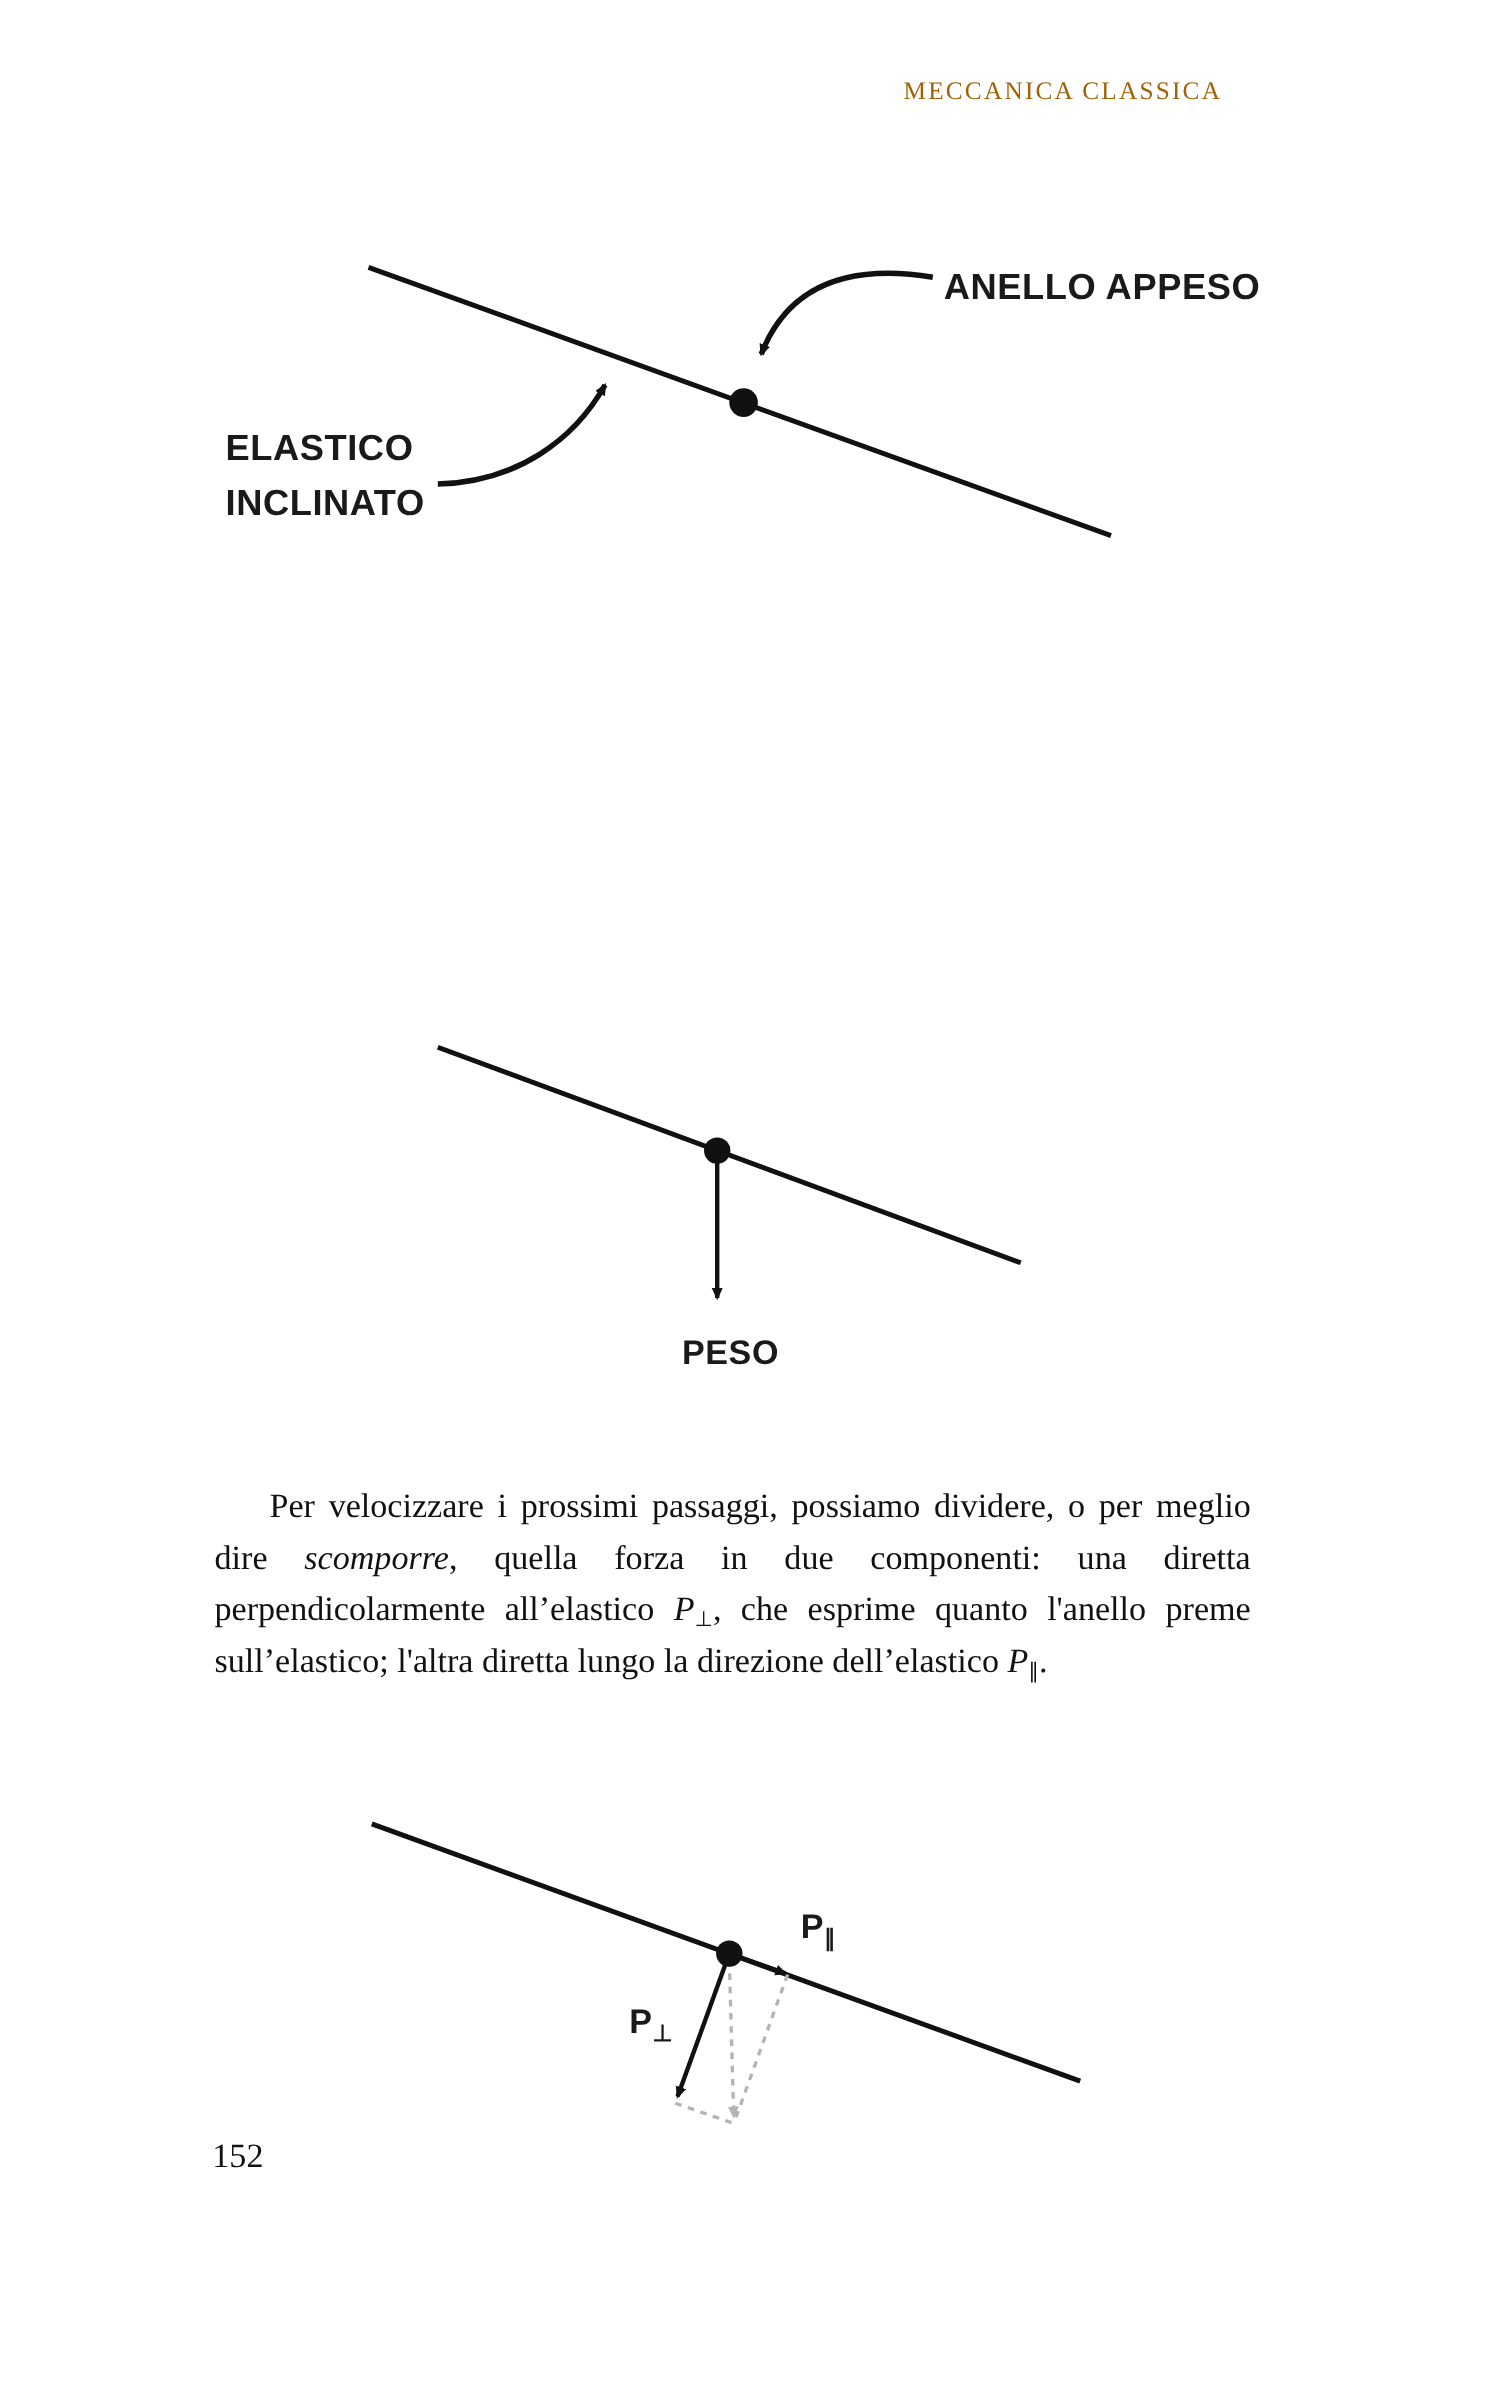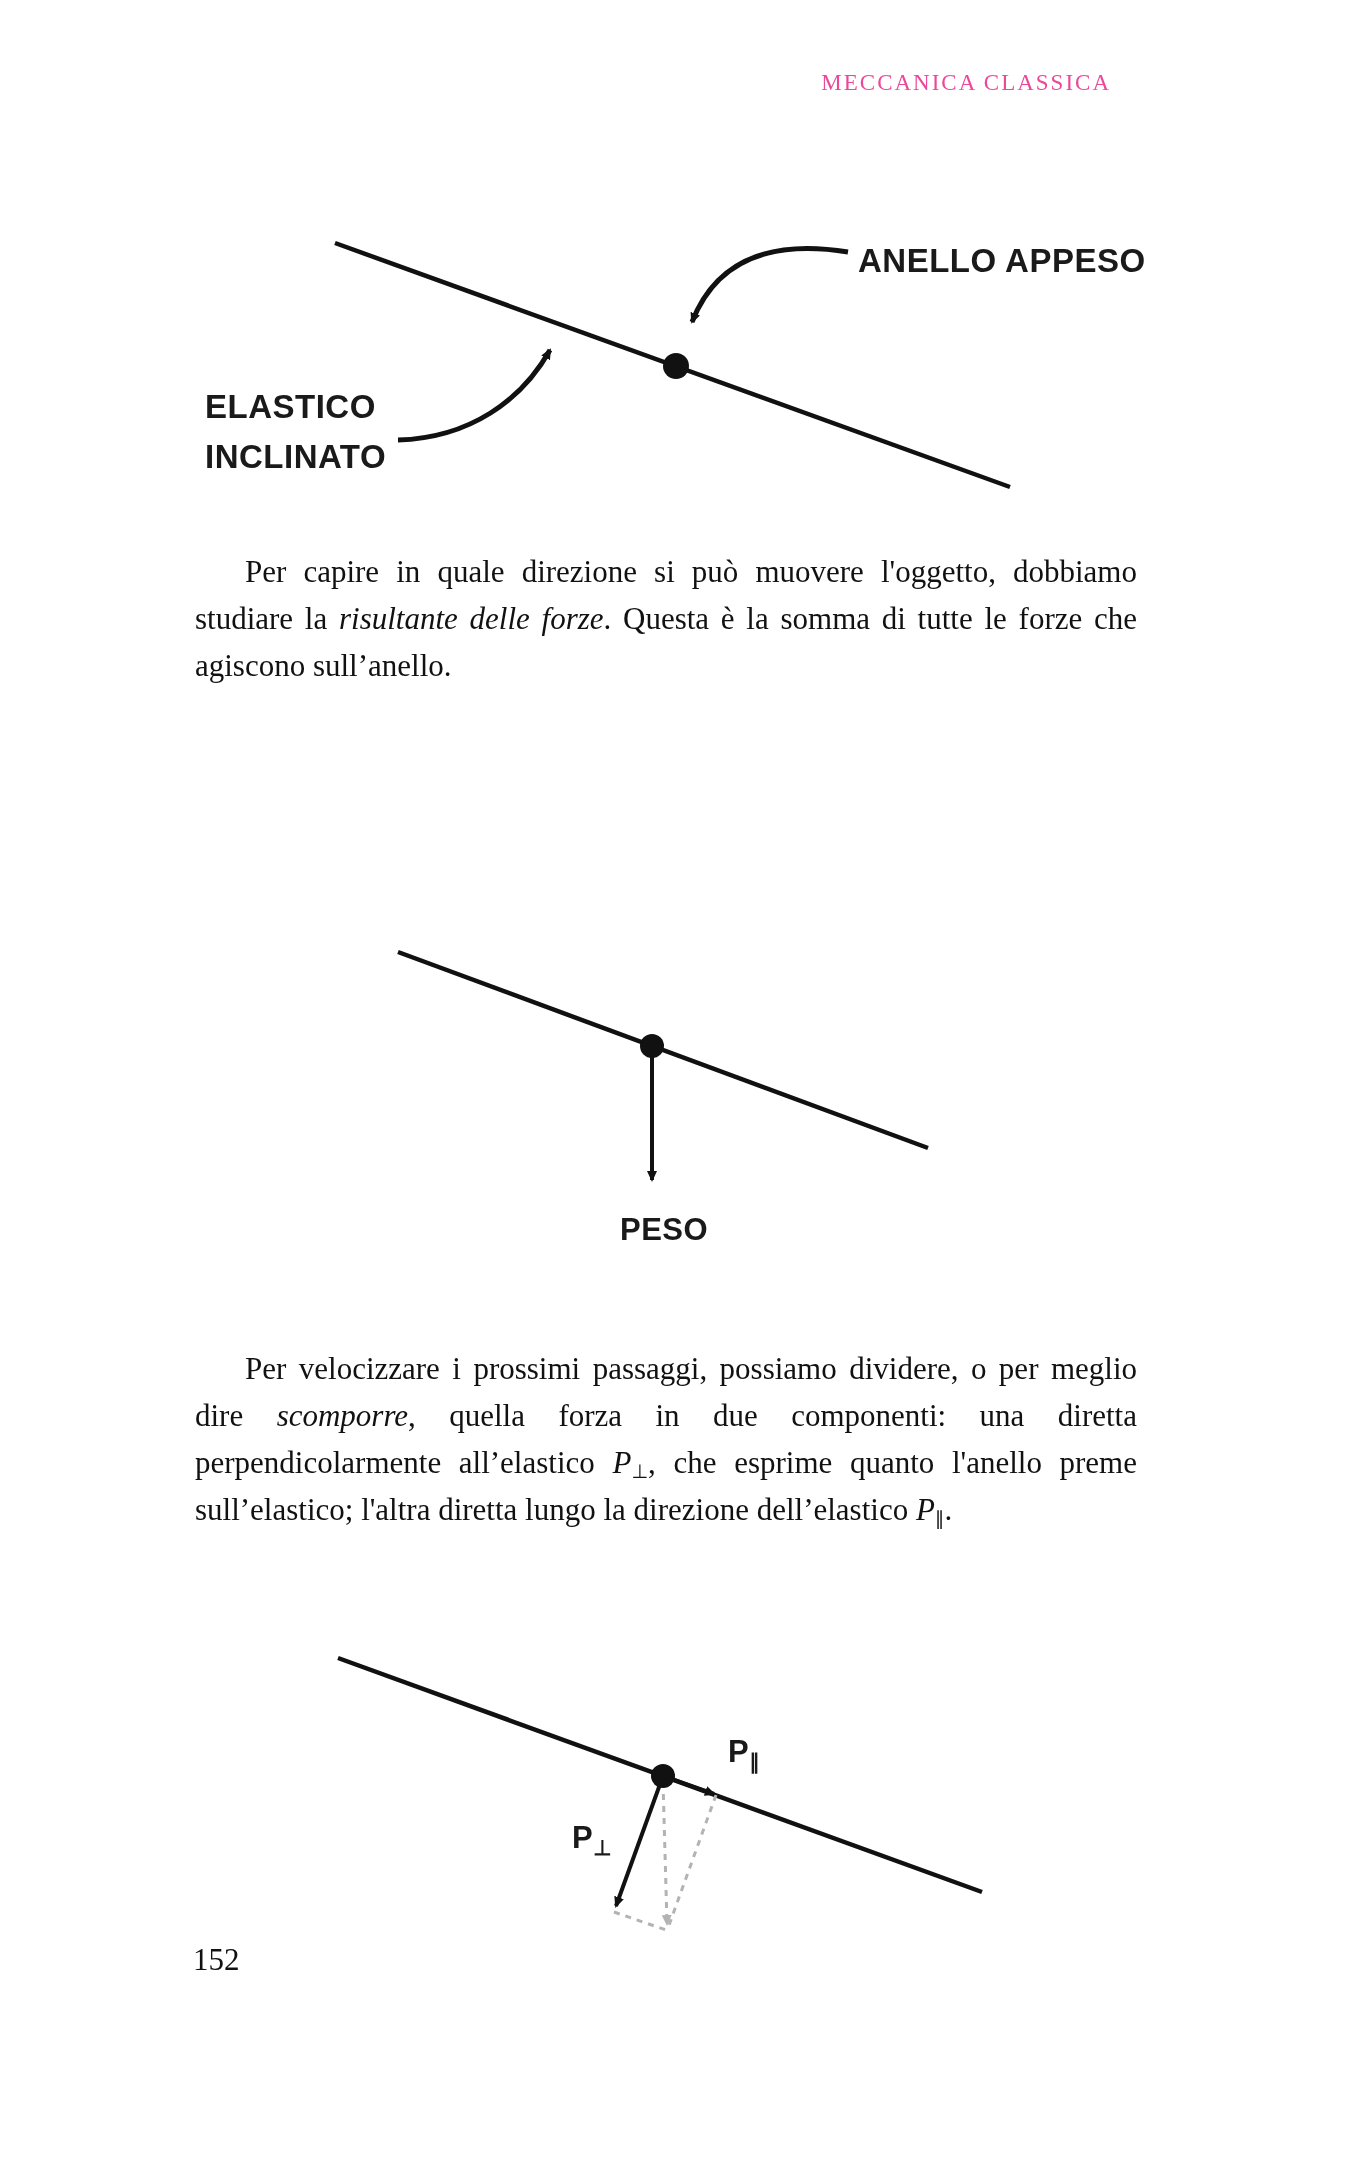--- a/index.html
+++ b/index.html
@@ -15,21 +15,21 @@
     font-family: "Liberation Serif", serif;
     color: #111111;
     overflow: hidden;
   }
   .running-head {
     position: absolute;
     top: 70px;
     right: 244px;
     font-size: 23px;
     letter-spacing: 2px;
-    color: #ec4899;
+    color: #a16207;
     font-weight: 500;
   }
   .textblock {
     position: absolute;
     left: 195px;
     width: 942px;
     text-align: justify;
     font-size: 31px;
     line-height: 47px;
   }
@@ -80,23 +80,20 @@
     <line x1="185" y1="93" x2="860" y2="337" stroke="#111" stroke-width="4.5"></line>
     <circle cx="526" cy="216" r="13" fill="#111"></circle>
     <path d="M 698 102 C 636 92, 570 100, 542 172" fill="none" stroke="#111" stroke-width="5" marker-end="url(#ah1)"></path>
     <path d="M 248 290 C 320 288, 372 250, 400 200" fill="none" stroke="#111" stroke-width="5" marker-end="url(#ah1)"></path>
     <text class="dlabel" x="708" y="122">ANELLO APPESO</text>
     <text class="dlabel" x="55" y="268">ELASTICO</text>
     <text class="dlabel" x="55" y="318">INCLINATO</text>
   </svg>
 
   <div class="textblock" id="para-block-1">
-    <p>
-      <span>Per capire in quale direzione si può muovere l'oggetto, dobbiamo studiare la </span><span class="it">risultante delle forze</span><span>. Questa è la somma di tutte le forze che agiscono sull’anello.</span>
-    </p>
   </div>
 
   <svg id="diagram-2" width="750" height="340" viewBox="0 0 750 340">
     <defs>
       <marker id="ah2" markerWidth="12" markerHeight="12" refX="9" refY="5" orient="auto" markerUnits="userSpaceOnUse">
         <path d="M0,0 L11,5 L0,10 z" fill="#111"></path>
       </marker>
     </defs>
     <line x1="98" y1="22" x2="628" y2="218" stroke="#111" stroke-width="4.5"></line>
     <circle cx="352" cy="116" r="12" fill="#111"></circle>

